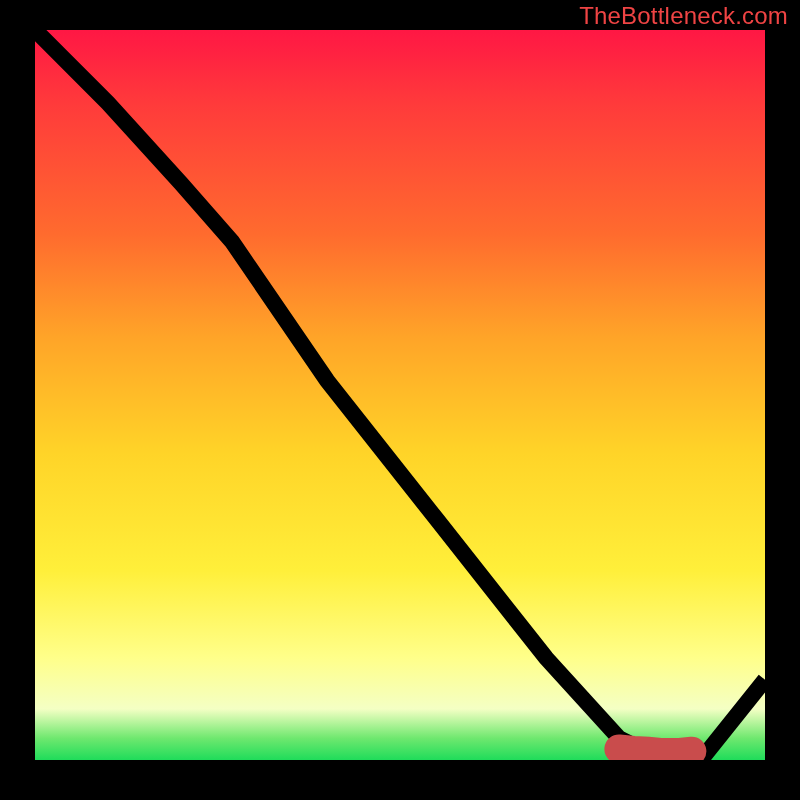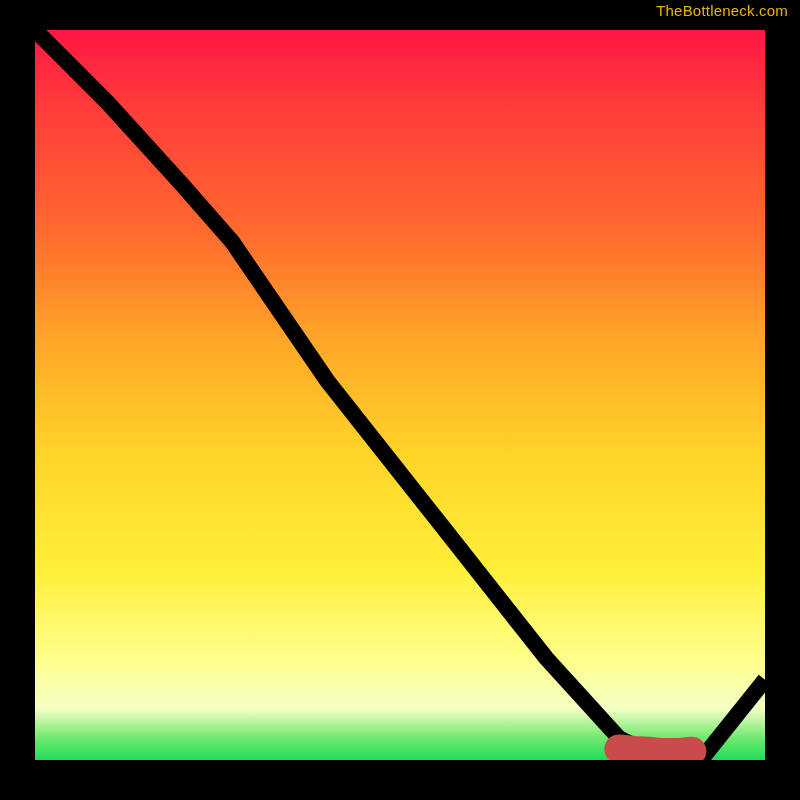--- a/index.html
+++ b/index.html
@@ -14,22 +14,22 @@
   .frame {
     position: relative;
     width: 800px;
     height: 800px;
     background: #000;
   }
   .watermark {
     position: absolute;
     top: 2px;
     right: 12px;
-    color: #eab308;
-    font-size: 15px;
+    color: #ef4444;
+    font-size: 24px;
     font-weight: 500;
     letter-spacing: 0.2px;
     z-index: 5;
     margin-left: 12px;
   }
   .plot-bg {
     position: absolute;
     left: 35px;
     top: 30px;
     width: 730px;

